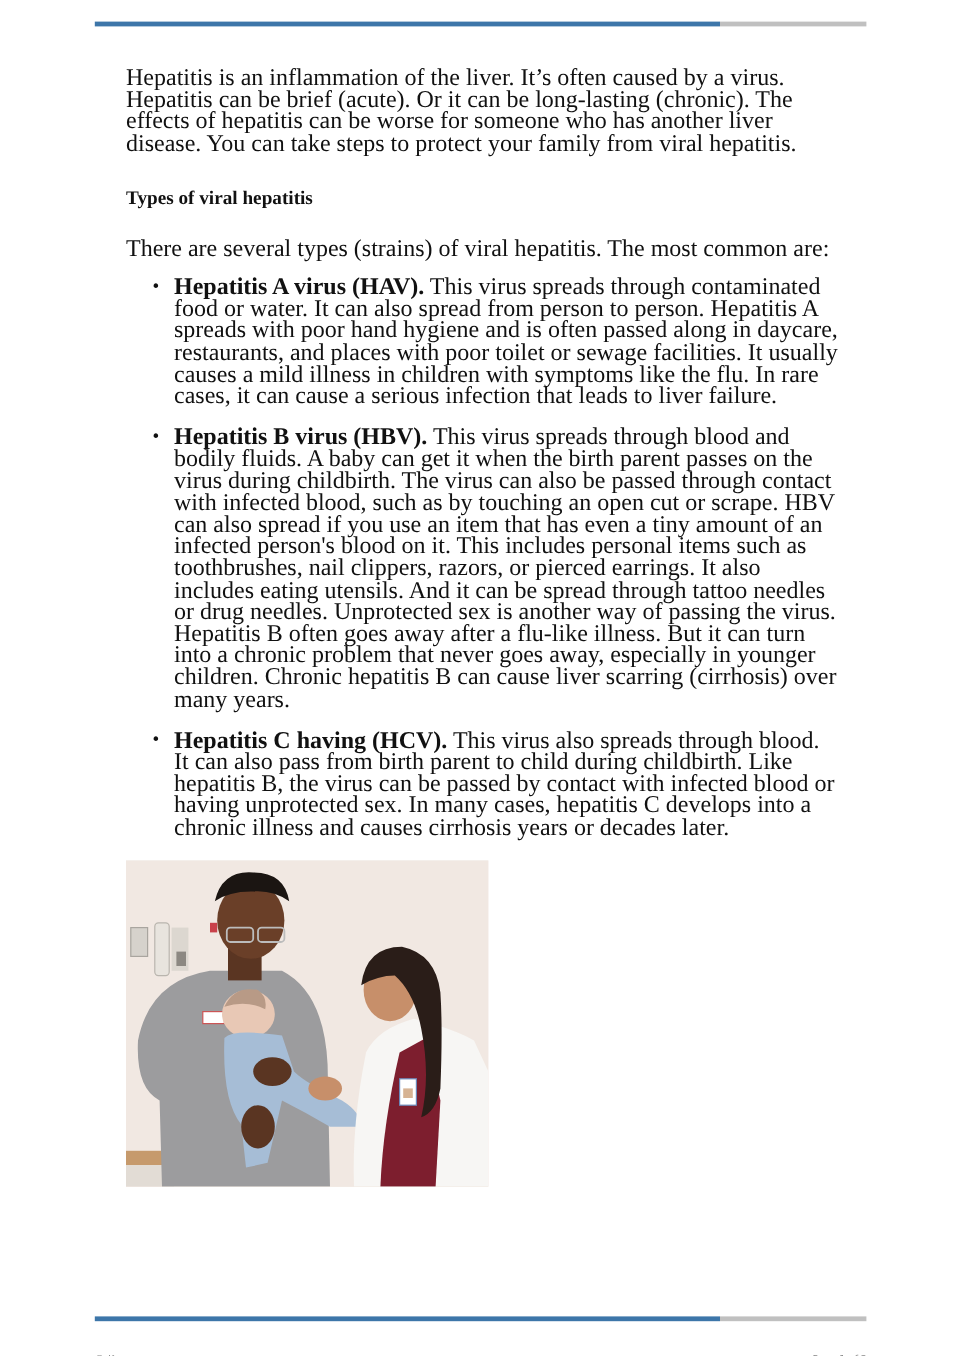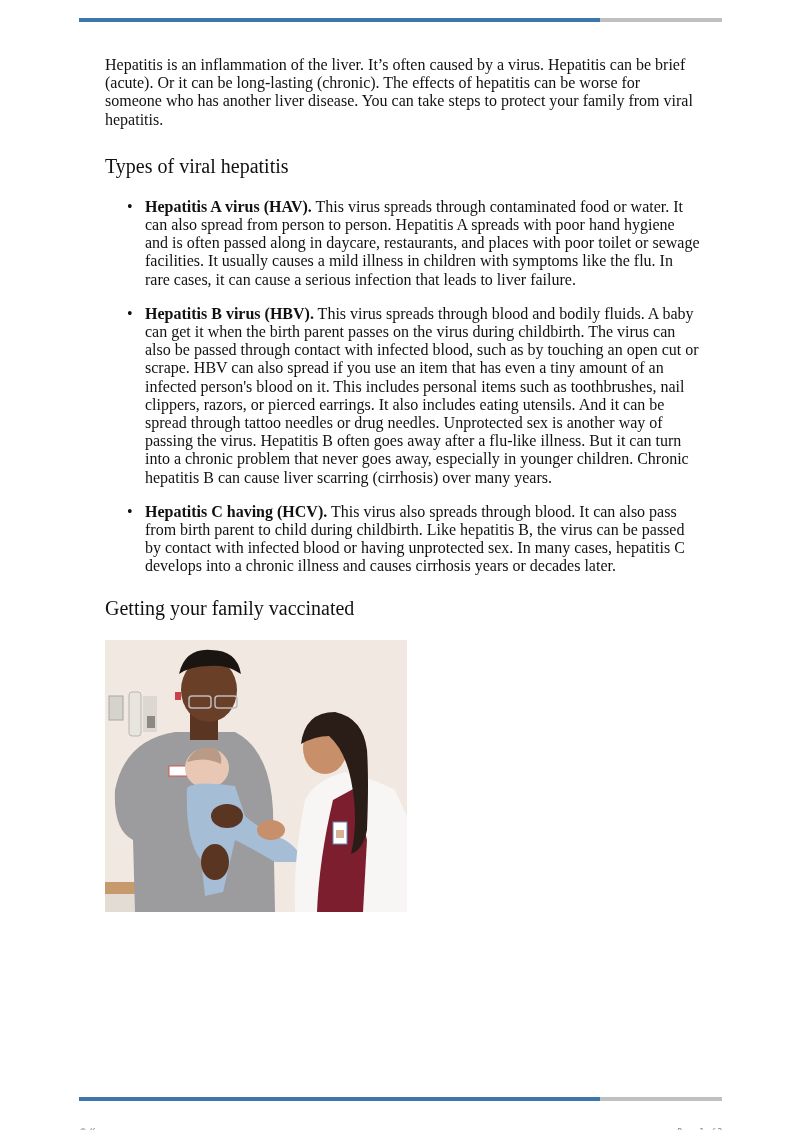--- a/index.html
+++ b/index.html
@@ -4,23 +4,23 @@
 <style>
   html, body { margin: 0; padding: 0; background: #ffffff; }
   body { width: 800px; height: 1130px; position: relative; overflow: hidden; font-family: "Liberation Serif", serif; color: #111; }
   .bar { position: absolute; left: 79px; width: 643px; height: 4px; display: flex; }
   .bar .blue { width: 522px; background: #3d76a9; height: 100%; }
   .bar .gray { flex: 1; background: #c0c0c0; height: 100%; }
   .bar.top { top: 18px; }
   .bar.bottom { top: 1097px; }
   .content { position: absolute; left: 105px; top: 56px; width: 595px; }
   h1 { font-size: 31px; line-height: 37px; font-weight: bold; margin: 0 0 22px 0; letter-spacing: -0.2px; }
-  p, li { font-size: 16px; line-height: 18.2px; margin: 0; }
+  p, li { font-size: 20px; line-height: 18.2px; margin: 0; }
   p.intro { margin-bottom: 23px; }
-  h2 { font-size: 20px; line-height: 28px; font-weight: normal; margin: 0 0 18px 0; }
+  h2 { font-size: 16px; line-height: 28px; font-weight: bold; margin: 0 0 18px 0; }
   p.lead { margin-bottom: 14px; }
   ul { margin: 0 0 18px 0; padding-left: 40px; list-style: none; }
   ul li { position: relative; margin-bottom: 16px; }
   ul li::before { content: "\2022"; position: absolute; left: -18px; top: 0; font-size: 16px; }
   ul li b { font-weight: bold; }
   .h2-vacc { margin-top: 0; margin-bottom: 18px; }
   .photo { width: 302px; height: 272px; position: relative; overflow: hidden; background: #efe6e0; }
   .footer-left, .footer-right { position: absolute; top: 1128px; font-family: "DejaVu Sans", sans-serif; font-size: 8px; font-style: italic; color: #888; }
   .footer-left { left: 79px; }
   .footer-right { right: 78px; padding-left: 39px; }
@@ -30,27 +30,27 @@
 
 <div class="bar top">
   <div class="blue" style="background: rgb(61, 118, 169); width: 81%;"></div>
   <div class="gray" style="background: rgb(192, 192, 192);"></div>
 </div>
 
 <div class="content">
   <p class="intro">Hepatitis is an inflammation of the liver. It’s often caused by a virus. Hepatitis can be brief (acute). Or it can be long-lasting (chronic). The effects of hepatitis can be worse for someone who has another liver disease. You can take steps to protect your family from viral hepatitis.</p>
 
   <h2>Types of viral hepatitis</h2>
+  <p class="lead">There are several types (strains) of viral hepatitis. The most common are:</p>
   <ul>
     <li><b>Hepatitis A virus (HAV).</b><span> This virus spreads through contaminated food or water. It can also spread from person to person. Hepatitis A spreads with poor hand hygiene and is often passed along in daycare, restaurants, and places with poor toilet or sewage facilities. It usually causes a mild illness in children with symptoms like the flu. In rare cases, it can cause a serious infection that leads to liver failure.</span></li>
     <li><b>Hepatitis B virus (HBV).</b><span> This virus spreads through blood and bodily fluids. A baby can get it when the birth parent passes on the virus during childbirth. The virus can also be passed through contact with infected blood, such as by touching an open cut or scrape. HBV can also spread if you use an item that has even a tiny amount of an infected person's blood on it. This includes personal items such as toothbrushes, nail clippers, razors, or pierced earrings. It also includes eating utensils. And it can be spread through tattoo needles or drug needles. Unprotected sex is another way of passing the virus. Hepatitis B often goes away after a flu-like illness. But it can turn into a chronic problem that never goes away, especially in younger children. Chronic hepatitis B can cause liver scarring (cirrhosis) over many years.</span></li>
     <li><b>Hepatitis C having (HCV).</b><span> This virus also spreads through blood. It can also pass from birth parent to child during childbirth. Like hepatitis B, the virus can be passed by contact with infected blood or having unprotected sex. In many cases, hepatitis C develops into a chronic illness and causes cirrhosis years or decades later.</span></li>
   </ul>
 
-  <h2 class="h2-vacc">Getting your family vaccinated</h2>
 
   <div class="photo" title="A father holding an infant talks with a healthcare provider in a white coat">
     <svg width="302" height="272" viewBox="0 0 302 272" xmlns="http://www.w3.org/2000/svg">
       <rect x="0" y="0" width="302" height="272" fill="#f1e8e2"></rect>
 
       <rect x="4" y="56" width="14" height="24" fill="#d6d2cc" stroke="#a9a59f" stroke-width="1"></rect>
       <rect x="24" y="52" width="12" height="44" rx="3" fill="#e8e4de" stroke="#b9b5ae"></rect>
       <rect x="38" y="56" width="14" height="36" fill="#dcd7d0"></rect>
       <rect x="42" y="76" width="8" height="12" fill="#8c8882"></rect>
       <rect x="70" y="52" width="6" height="8" fill="#c9414a"></rect>

